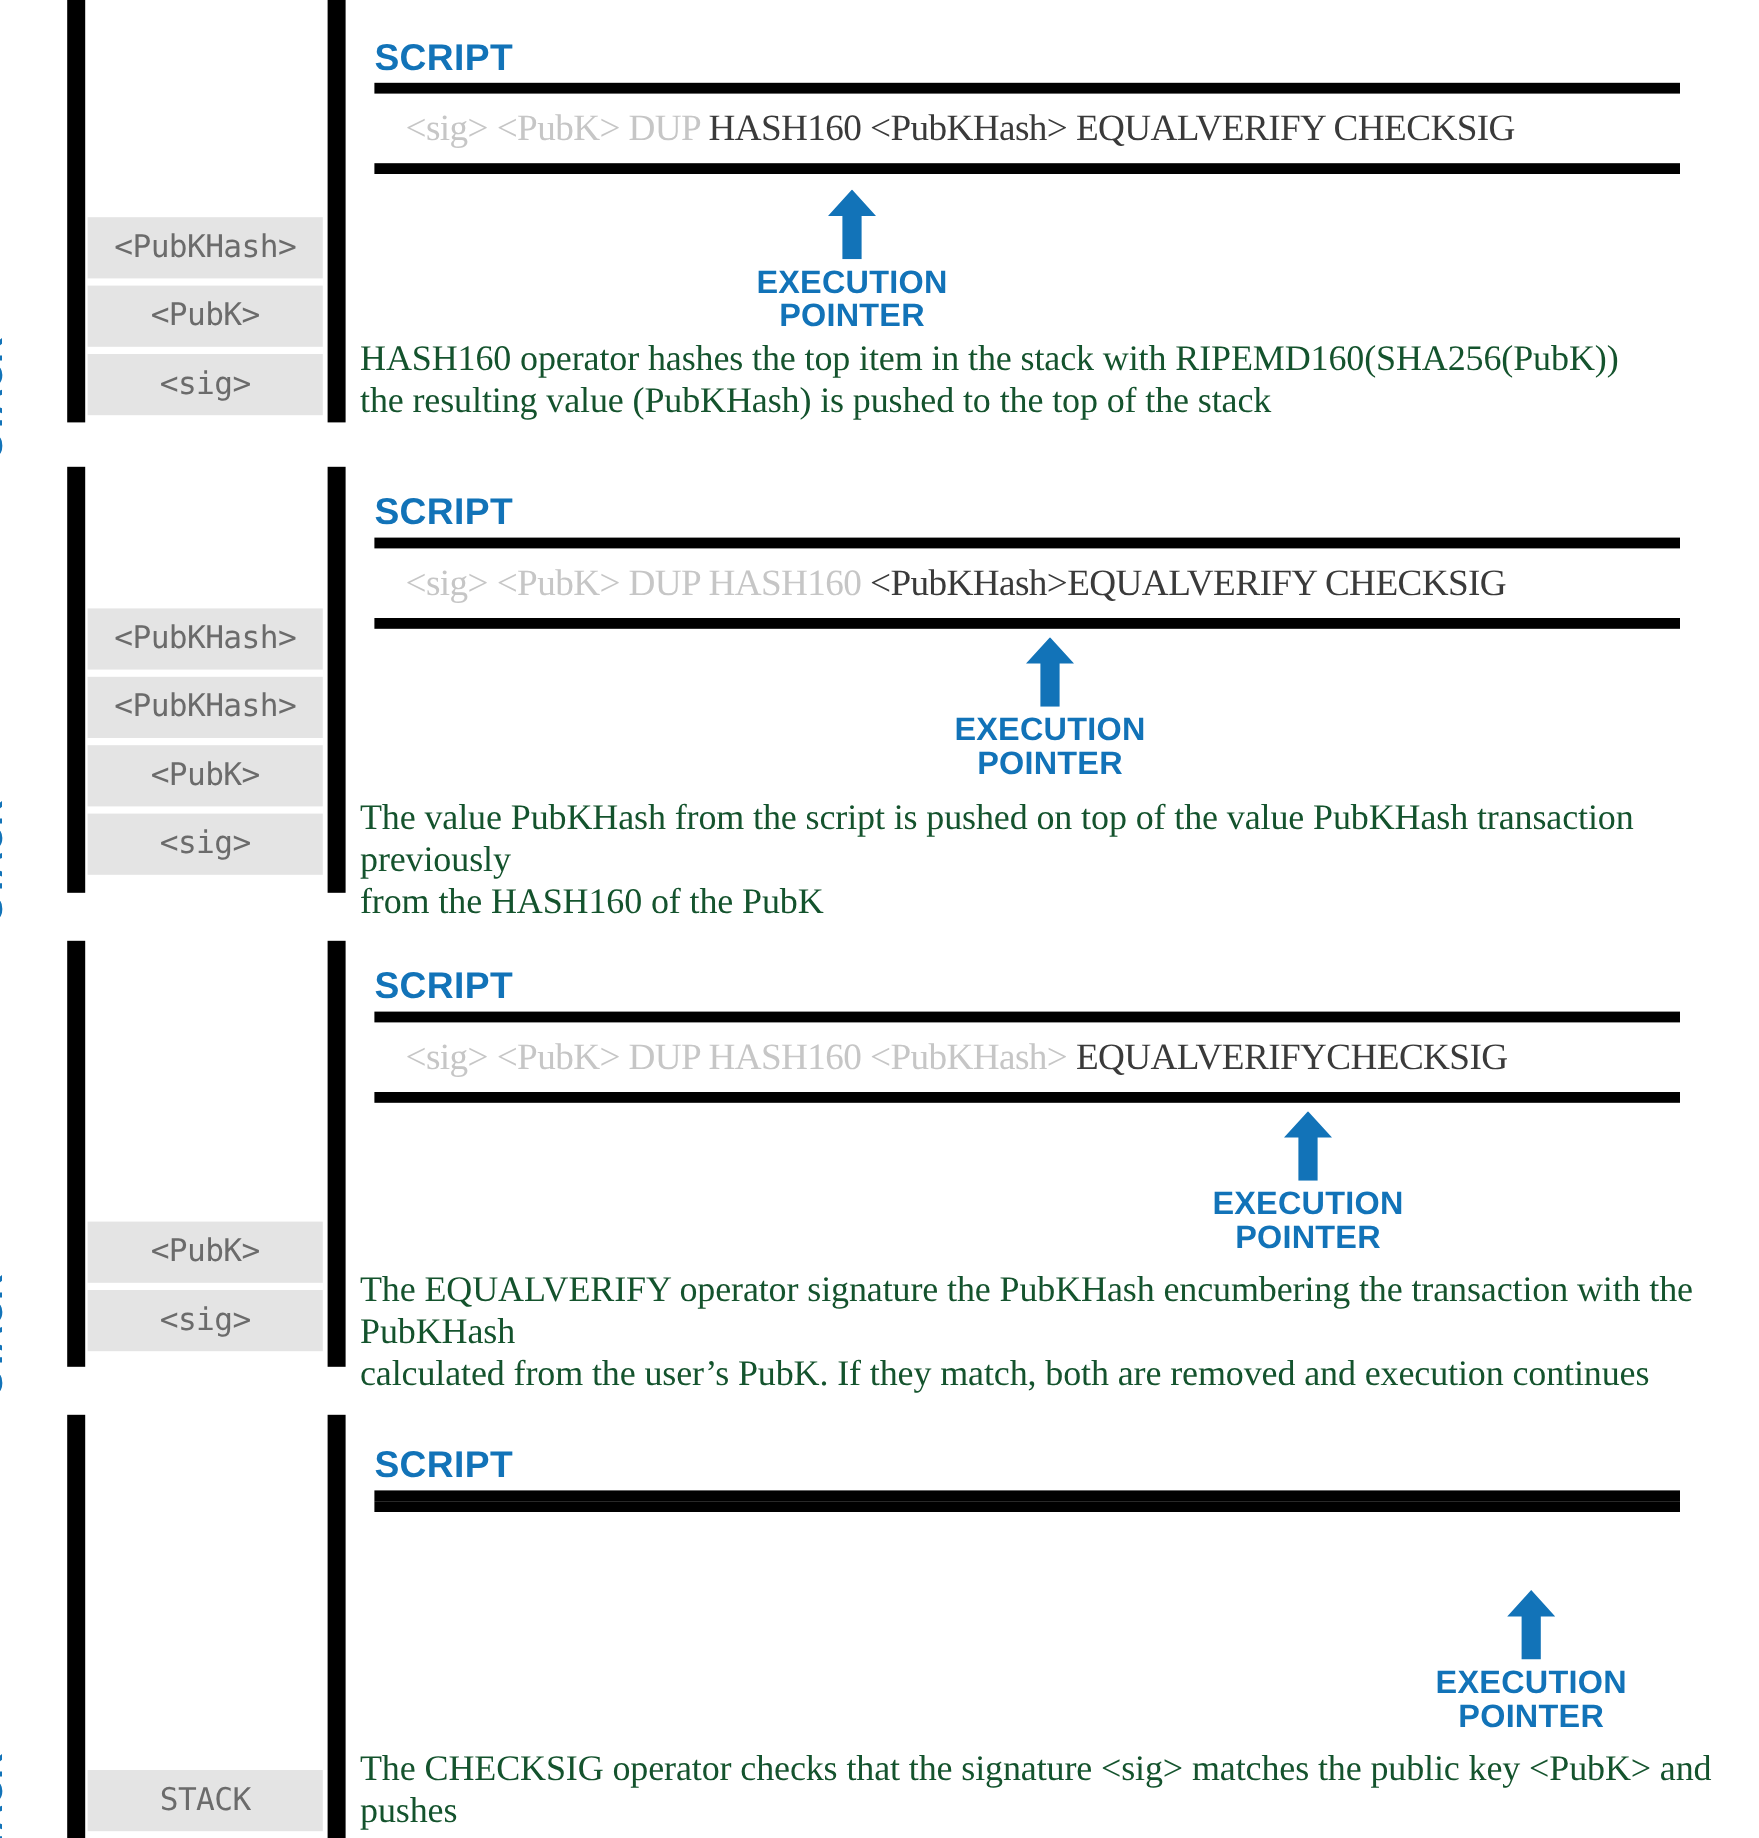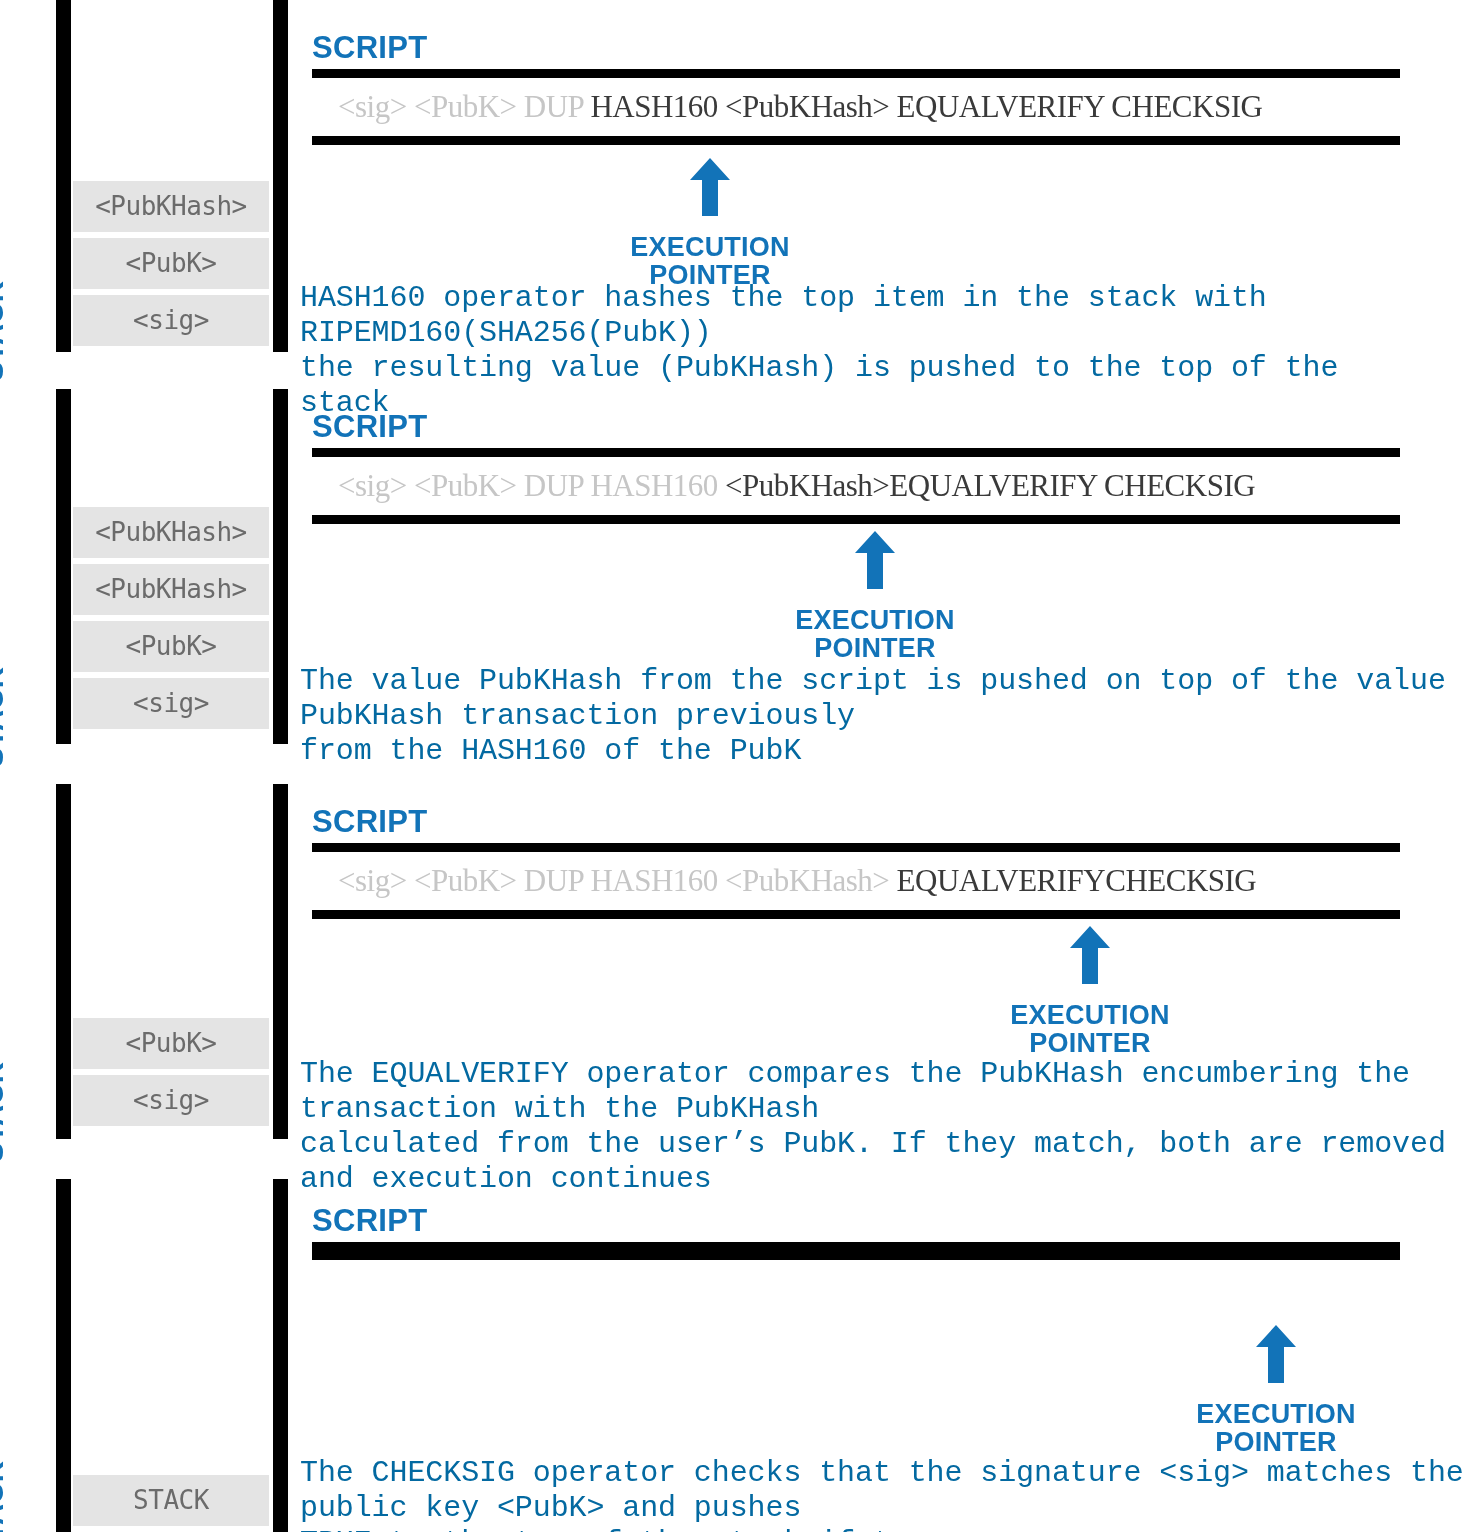--- a/index.html
+++ b/index.html
@@ -114,28 +114,28 @@
     display: block;
     margin: 0 auto;
   }
   .exec-text {
     color: #1273b8;
     font-family: "Liberation Sans Narrow", "Liberation Sans", sans-serif;
     font-size: 27px;
     font-weight: 700;
     line-height: 1.02;
     letter-spacing: 0.2px;
-    margin-top: 18px;
+    margin-top: 6px;
   }
 
   
   .desc {
     position: absolute;
-    color: #0369a1;
-    font-family: Liberation Mono, monospace;
+    color: #14532d;
+    font-family: Liberation Serif, serif;
     font-size: 30px;
     line-height: 1.17;
     letter-spacing: -0.1px;
     white-space: pre-line;
   }
 </style>
 </head>
 <body>
 
 <div class="panel" style="top:0px;height:383px;">
@@ -232,21 +232,21 @@
   <div class="exec-pointer" style="left:980px;top:148px;">
     <svg class="exec-arrow" width="42" height="58" viewBox="0 0 42 58">
       <polygon points="21,0 41,22 29,22 29,58 13,58 13,22 1,22" fill="#1273b8"></polygon>
     </svg>
     <div class="exec-text">
       <div>EXECUTION</div>
       <div>POINTER</div>
     </div>
   </div>
 
-  <div class="desc" style="left:300px;top:279px;width:1166px;">The EQUALVERIFY operator compares the PubKHash encumbering the transaction with the PubKHash
+  <div class="desc" style="left:300px;top:279px;width:1166px;">The EQUALVERIFY operator signature the PubKHash encumbering the transaction with the PubKHash
 calculated from the user’s PubK. If they match, both are removed and execution continues</div>
 </div>
 
 <div class="panel" style="top:1173px;height:359px;">
   <div class="stack-col" style="height:359px;">
     <div class="stack-label" style="top:0px;left:8px;transform-origin:left bottom;transform:translateY(359px) rotate(-90deg);">STACK</div>
     <div class="stack-rail left" style="top:6px;height:353px;"></div>
     <div class="stack-rail right" style="top:6px;height:353px;"></div>
     <div class="stack-items" style="top:296px;">
       <div class="stack-item">STACK</div>

